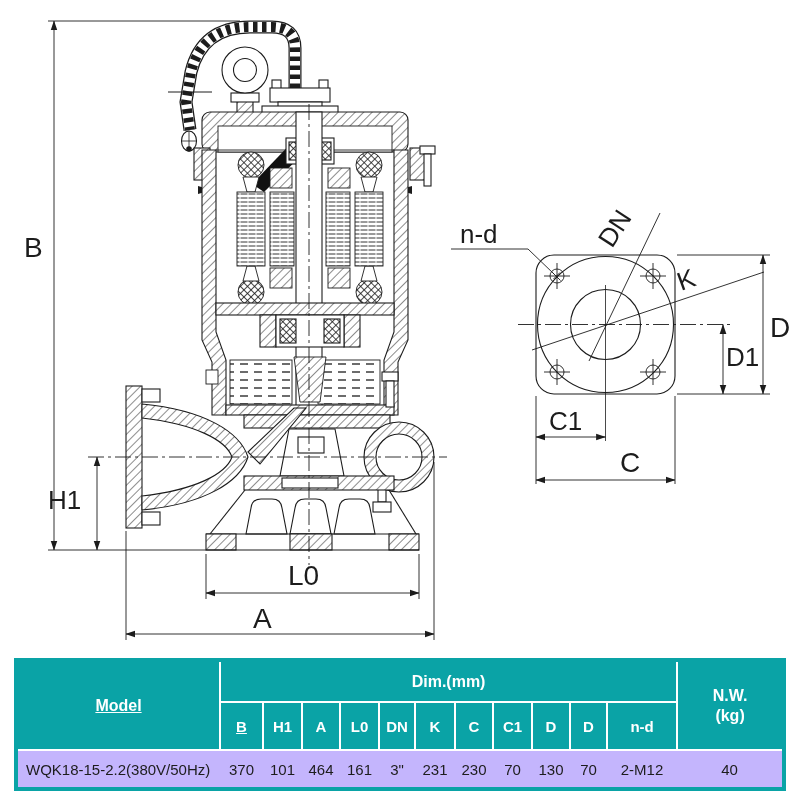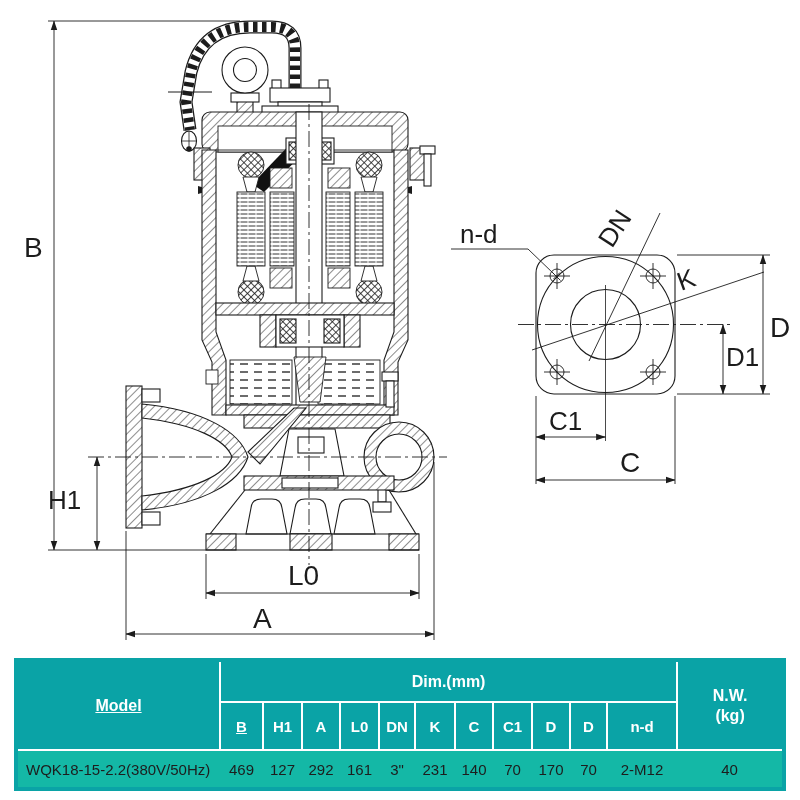--- a/index.html
+++ b/index.html
@@ -12,21 +12,21 @@
   
   #spec-table{position:absolute;left:14px;top:658px;width:772px;border-collapse:collapse;
               border:4px solid var(--accent);table-layout:fixed;}
   #spec-table th{background:var(--accent);color:#fff;font-weight:bold;border:2px solid #fff;
                  text-align:center;vertical-align:middle;}
   #spec-table thead tr:first-child th{border-top:none;}
   #spec-table th:first-child{border-left:none;text-decoration:underline;}
   #spec-table th:last-child{border-right:none;}
   #spec-table .r1{height:42px;font-size:16px;}
   #spec-table .r2 th{height:44px;font-size:15px;}
-  #spec-table tbody td{background:#14b8a6;color:#1d1d1d;font-size:15px;text-align:center;
+  #spec-table tbody td{background:#c4b5fd;color:#1d1d1d;font-size:15px;text-align:center;
                        height:34px;border:none;vertical-align:middle;}
   #spec-table td.model-cell{text-align:left;padding-left:8px;}
   .nw-head div{line-height:1.25;}
 </style>
 </head>
 <body>
 
 <svg id="drawing" width="800" height="655" viewBox="0 0 800 655">
   <defs>
     <pattern id="ph" patternUnits="userSpaceOnUse" width="6" height="6" patternTransform="rotate(45)">
@@ -279,27 +279,27 @@
       <th>C</th>
       <th>C1</th>
       <th>D</th>
       <th>D</th>
       <th>n-d</th>
     </tr>
   </thead>
   <tbody>
     <tr>
       <td class="model-cell">WQK18-15-2.2(380V/50Hz)</td>
-      <td>469</td>
-      <td>127</td>
-      <td>292</td>
+      <td>370</td>
+      <td>101</td>
+      <td>464</td>
       <td>161</td>
       <td>3"</td>
       <td>231</td>
-      <td>140</td>
+      <td>230</td>
       <td>70</td>
-      <td>170</td>
+      <td>130</td>
       <td>70</td>
       <td>2-M12</td>
       <td>40</td>
     </tr>
   </tbody>
 </table>
 
 </body></html>

